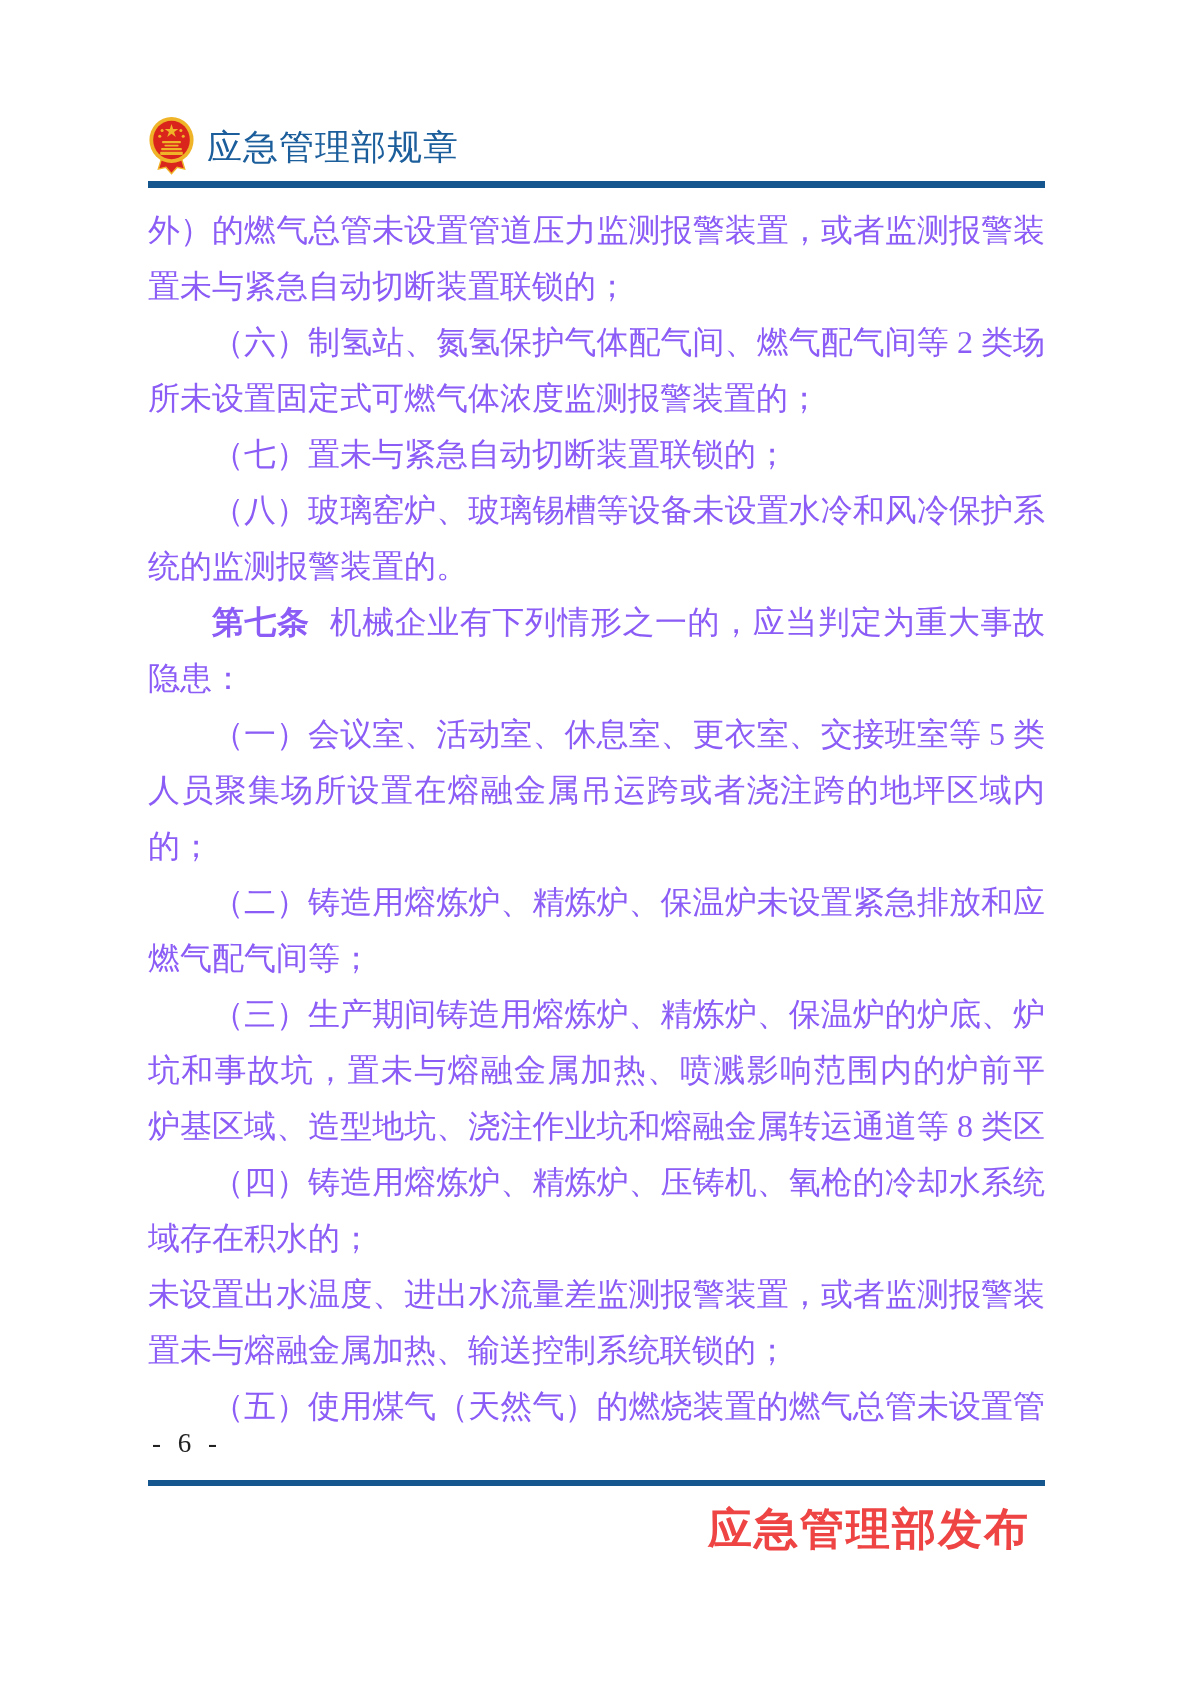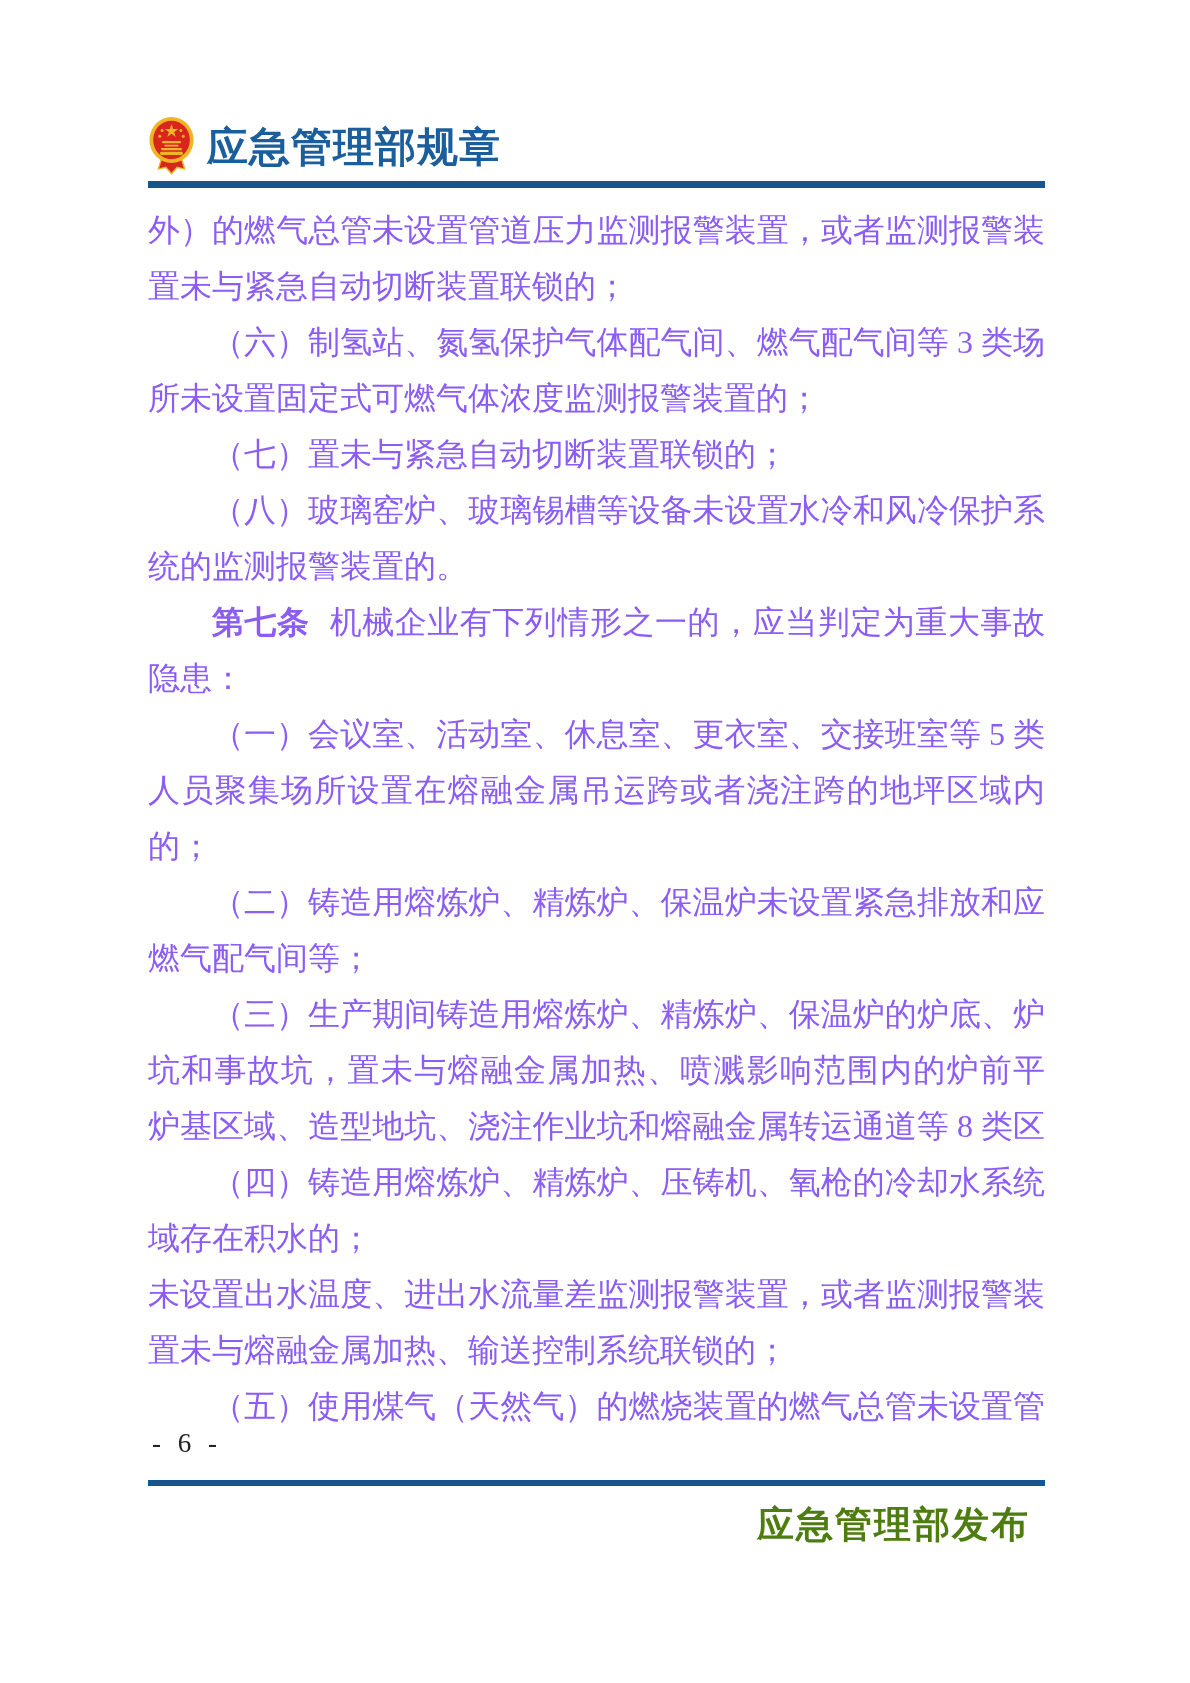--- a/index.html
+++ b/index.html
@@ -10,21 +10,21 @@
     font-family:"Liberation Serif", serif;
     overflow:hidden;
   }
   .header {
     position:absolute; left:148px; top:116px;
     display:flex; align-items:center; gap:12px;
   }
   .logo { width:47px; height:62px; flex:0 0 auto; }
   .header-title {
     font-family:"Liberation Sans", sans-serif;
-    font-weight:bold; font-size:41px;
+    font-weight:normal; font-size:35px;
     color:#1B5E9B; letter-spacing:1px;
     white-space:nowrap;
   }
   .header-rule {
     position:absolute; left:148px; top:181px;
     width:897px; height:7px; background:#15568F;
   }
   .body-text {
     position:absolute; left:148px; top:202px;
     width:897px; font-size:32px; color:#8b5cf6;
@@ -42,22 +42,22 @@
     font-size:27px; color:#222; letter-spacing:5px;
     white-space:nowrap;
   }
   .footer-rule {
     position:absolute; left:148px; top:1480px;
     width:897px; height:6px; background:#15568F;
   }
   .footer-pub {
     position:absolute; right:160px; top:1500px;
     font-family:"Liberation Sans", sans-serif;
-    font-weight:bold; font-size:37px;
-    color:#4d7c0f; letter-spacing:2px;
+    font-weight:bold; font-size:44px;
+    color:#ef4444; letter-spacing:2px;
     white-space:nowrap;
   }
 </style>
 </head>
 <body>
 
 <div class="page">
 
   <div class="header">
     <span class="logo">
@@ -83,21 +83,21 @@
     </span>
     <span class="header-title">应急管理部规章</span>
   </div>
 
   <div class="header-rule"></div>
 
   <div class="body-text">
 
   <div class="line fill"><span>外）的燃气总管未设置管道压力监测报警装置，或者监测报警装</span></div>
       <div class="line"><span>置未与紧急自动切断装置联锁的；</span></div>
-      <div class="line indent fill"><span>（六）制氢站、氮氢保护气体配气间、燃气配气间等 3 类场</span></div>
+      <div class="line indent fill"><span>（六）制氢站、氮氢保护气体配气间、燃气配气间等 2 类场</span></div>
       <div class="line"><span>所未设置固定式可燃气体浓度监测报警装置的；</span></div>
       <div class="line indent"><span>（七）置未与紧急自动切断装置联锁的；</span></div>
       <div class="line indent fill"><span>（八）玻璃窑炉、玻璃锡槽等设备未设置水冷和风冷保护系</span></div>
       <div class="line"><span>统的监测报警装置的。</span></div>
       <div class="line indent fill"><span class="b">第七条</span><span>机械企业有下列情形之一的，应当判定为重大事故</span></div>
       <div class="line"><span>隐患：</span></div>
       <div class="line indent fill"><span>（一）会议室、活动室、休息室、更衣室、交接班室等 5 类</span></div>
       <div class="line fill"><span>人员聚集场所设置在熔融金属吊运跨或者浇注跨的地坪区域内</span></div>
       <div class="line"><span>的；</span></div>
       <div class="line indent fill"><span>（二）铸造用熔炼炉、精炼炉、保温炉未设置紧急排放和应</span></div>

